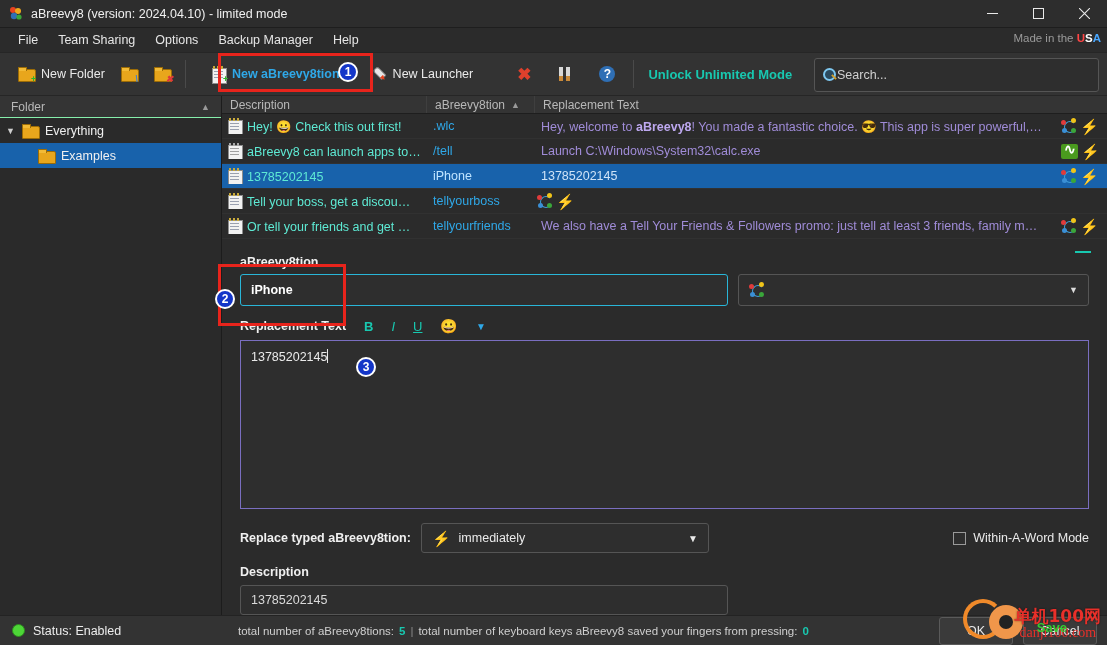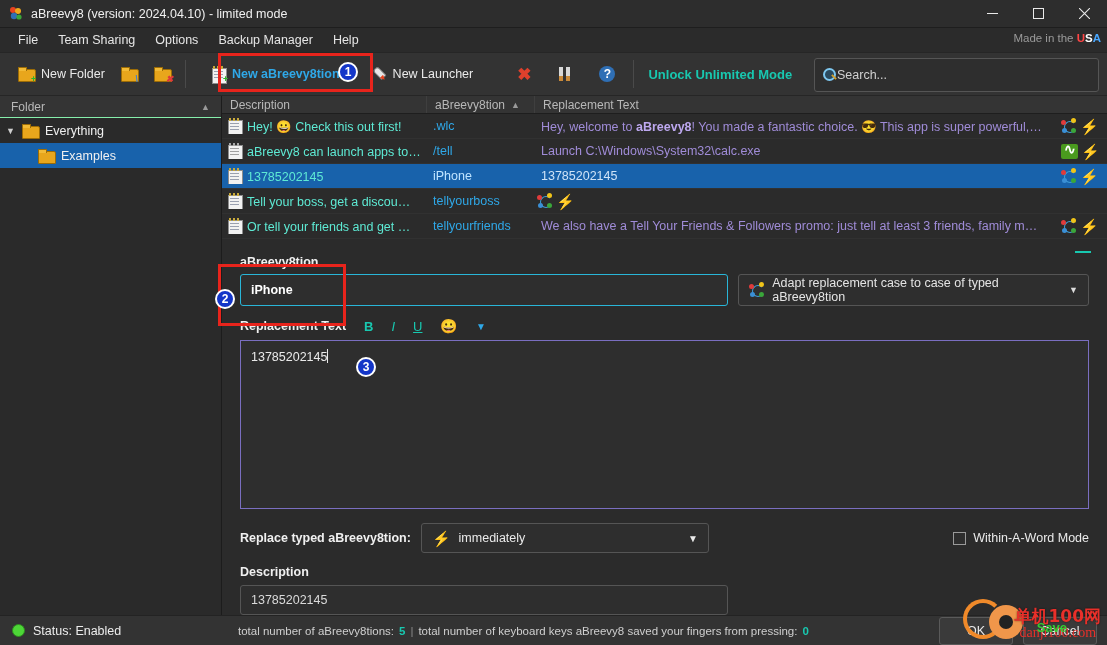--- a/index.html
+++ b/index.html
@@ -462,21 +462,20 @@
         <div class="abbr-input">
           <span>iPhone</span>
         </div>
         <div class="adapt">
           <span class="casewheel">
               <i></i>
               <i></i>
               <i></i>
               <i></i>
             </span>
-          <span>Adapt replacement case to case of typed aBreevy8tion</span>
           <span class="car">▼</span>
         </div>
       </div>
 
       <div class="rtlabel">
         <span class="lbl" style="margin:0">Replacement Text</span>
         <span class="fmt">B</span>
         <span class="fmt i">I</span>
         <span class="fmt u">U</span>
         <span class="emoji">😀</span>

